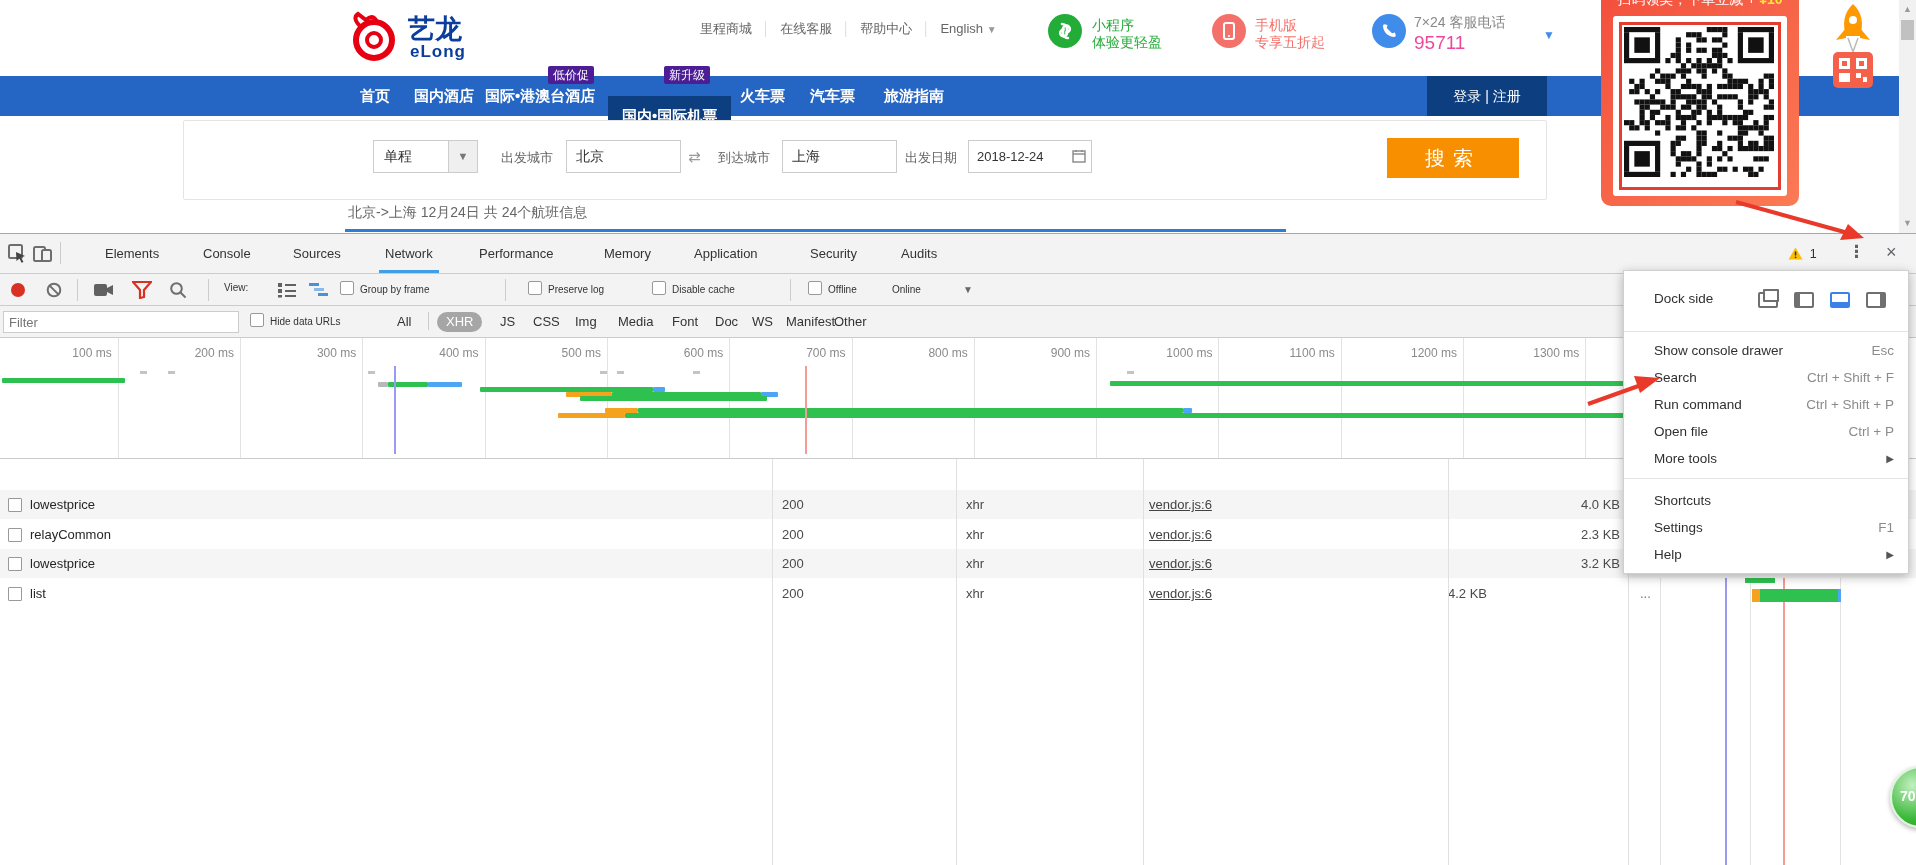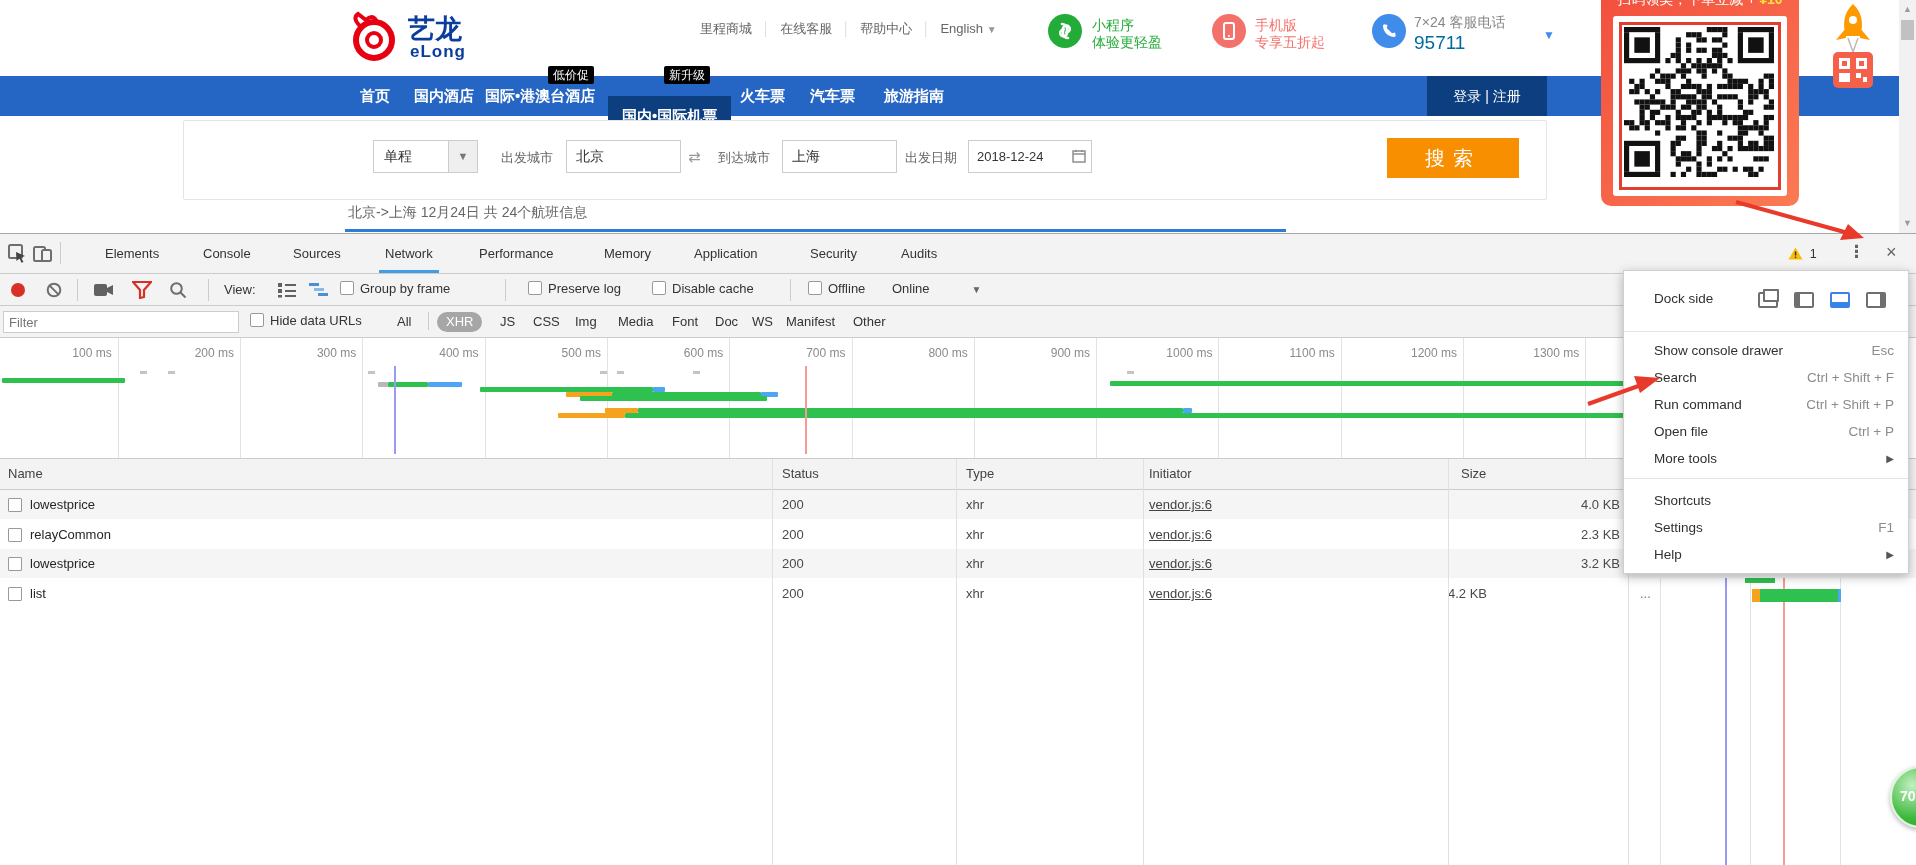--- a/index.html
+++ b/index.html
@@ -12,36 +12,36 @@
   .logo-en{font-size:17px;font-weight:bold;color:#0b3e9c;line-height:16px;letter-spacing:1px;}
   .toplinks{font-size:13px;color:#666;}
   .toplinks span.sep{color:#ddd;margin:0 10px;}
   .promo-t1{font-size:14px;line-height:17px;}
   .promo-t2{font-size:14px;line-height:17px;}
   .pcirc{width:34px;height:34px;border-radius:50%;display:flex;align-items:center;justify-content:center;color:#fff;font-size:17px;}
   
   .nav{left:0;top:76px;width:1916px;height:40px;background:#2565c4;}
   .nav-item{position:absolute;top:0;height:40px;line-height:40px;color:#fff;font-size:15px;font-weight:bold;cursor:pointer;white-space:nowrap;}
   .nav-item.active{background:#0d3f80;padding:0 14px;margin-top:20px;}
-  .badge{position:absolute;background:#000000;color:#fff;font-size:12px;line-height:16px;padding:1px 5px;border-radius:2px;z-index:5;white-space:nowrap;}
+  .badge{position:absolute;background:#4c1d95;color:#fff;font-size:12px;line-height:16px;padding:1px 5px;border-radius:2px;z-index:5;white-space:nowrap;}
   .login{position:absolute;top:0;height:40px;line-height:40px;background:#0d3f80;color:#fff;font-size:14px;text-align:center;}
   
   .formpanel{border:1px solid #e4e4e4;border-radius:2px;background:#fff;}
   .fld{background:#fff;border:1px solid #ccc;font-size:14px;color:#333;}
   .flabel{font-size:13px;color:#666;}
   .searchbtn{background:#f78f00;color:#fff;font-size:20px;text-align:center;letter-spacing:8px;line-height:40px;cursor:pointer;}
   .routeinfo{font-size:14px;color:#666;}
   
   .devtools{left:0;top:233px;width:1916px;height:632px;background:#fff;border-top:1px solid #a8a8a8;font-size:13px;}
   .dt-strip{position:absolute;left:0;width:1916px;background:#f3f3f3;border-bottom:1px solid #ccc;}
   .dt-tab{position:absolute;top:0;height:39px;line-height:39px;color:#333;font-size:13px;cursor:pointer;}
   .dt-tab.active::after{content:"";position:absolute;left:-6px;right:-6px;bottom:0;height:3px;background:#419de5;}
   .vdiv{position:absolute;top:8px;width:1px;height:22px;background:#ccc;}
   .cb{display:inline-block;width:12px;height:12px;border:1px solid #999;border-radius:2px;background:#fff;vertical-align:-2px;margin-right:6px;}
-  .tlabel{position:absolute;font-size:13px;color:#333;white-space:nowrap;}
+  .tlabel{position:absolute;font-size:10px;color:#333;white-space:nowrap;}
   .chip{position:absolute;top:6px;font-size:13px;color:#333;cursor:pointer;white-space:nowrap;line-height:20px;}
   .chip.on{background:#a6a6a6;color:#fff;border-radius:10px;padding:0 9px;}
   .gridline{position:absolute;top:0;bottom:0;width:1px;background:#e3e3e3;}
   .ovlabel{position:absolute;top:8px;font-size:12px;color:#8a8a8a;text-align:right;}
   .seg{position:absolute;height:5px;border-radius:1px;}
   .tick{position:absolute;height:3px;width:7px;background:#c4c4c4;top:33px;}
   .hcol{position:absolute;top:0;height:30px;line-height:30px;font-size:13px;color:#424242;}
   .coldiv{position:absolute;width:1px;background:#e0e0e0;z-index:2;}
   .nrow{position:absolute;left:0;width:1916px;height:29px;line-height:29px;font-size:13px;color:#4a4a4a;cursor:pointer;}
   .nrow .cell{position:absolute;top:0;white-space:nowrap;}
@@ -117,21 +117,21 @@
       <div class="promo-t2">专享五折起</div>
     </div>
 
     <div class="a pcirc" style="left:1372px;top:14px;background:#3f8cea">
       <svg width="18" height="18" viewBox="0 0 24 24">
           <path d="M6 3 C5 3 4 4 4 5 c0 8 7 15 15 15 1 0 2-1 2-2 l-1-4 -4 1 -7-7 1-4 z" fill="#fff"></path>
         </svg>
     </div>
     <div class="a" style="left:1414px;top:14px">
       <div style="font-size:14px;color:#888">7×24 客服电话</div>
-      <div style="font-size:19px;color:#0369a1">95711</div>
+      <div style="font-size:19px;color:#ec4899">95711</div>
     </div>
     <div class="a" style="left:1543px;top:28px;color:#3f8cea;font-size:12px">▼</div>
   </div>
 
   <div class="a nav">
     <div class="nav-item" style="left:360px">首页</div>
     <div class="nav-item" style="left:414px">国内酒店</div>
     <div class="nav-item" style="left:485px">国际•港澳台酒店</div>
     <div class="nav-item active" style="left:608px">国内•国际机票</div>
     <div class="nav-item" style="left:740px">火车票</div>
@@ -254,21 +254,21 @@
       <div class="vdiv" style="left:428px;top:6px;height:18px"></div>
       <div class="chip on" style="left:437px">XHR</div>
       <div class="chip" style="left:500px">JS</div>
       <div class="chip" style="left:533px">CSS</div>
       <div class="chip" style="left:575px">Img</div>
       <div class="chip" style="left:618px">Media</div>
       <div class="chip" style="left:672px">Font</div>
       <div class="chip" style="left:715px">Doc</div>
       <div class="chip" style="left:752px">WS</div>
       <div class="chip" style="left:786px">Manifest</div>
-      <div class="chip" style="left:853px">Other</div>
+      <div class="chip" style="left:834px">Other</div>
     </div>
 
     <div class="a" style="left:0;top:104px;width:1916px;height:120px;background:#fff;border-bottom:1px solid #ccc;overflow:hidden" id="overview">
         <div class="gridline" style="left: 117.7px;"></div>
         <div class="ovlabel" style="left: 25.7px; width: 86px;">100 ms</div>
         <div class="gridline" style="left: 240px;"></div>
         <div class="ovlabel" style="left: 148px; width: 86px;">200 ms</div>
         <div class="gridline" style="left: 362.3px;"></div>
         <div class="ovlabel" style="left: 270.3px; width: 86px;">300 ms</div>
         <div class="gridline" style="left: 484.6px;"></div>
@@ -311,27 +311,20 @@
         <div class="seg" style="left: 580px; top: 58px; width: 187px; background: rgb(47, 193, 79);"></div>
         <div class="seg" style="left: 605px; top: 70px; width: 33px; background: rgb(245, 163, 31);"></div>
         <div class="seg" style="left: 638px; top: 70px; width: 545px; background: rgb(47, 193, 79);"></div>
         <div class="seg" style="left: 1183px; top: 70px; width: 9px; background: rgb(77, 165, 244);"></div>
         <div class="seg" style="left: 558px; top: 75px; width: 67px; background: rgb(245, 163, 31);"></div>
         <div class="seg" style="left: 625px; top: 75px; width: 1033px; background: rgb(47, 193, 79);"></div>
         <div style="position: absolute; left: 394px; top: 28px; width: 2px; height: 88px; background: rgb(154, 154, 242);"></div>
         <div style="position: absolute; left: 805px; top: 28px; width: 2px; height: 88px; background: rgb(244, 155, 147);"></div>
       </div>
 
-    <div class="dt-strip" style="top:225px;height:30px">
-      <div class="hcol" style="left:8px">Name</div>
-      <div class="hcol" style="left:782px">Status</div>
-      <div class="hcol" style="left:966px">Type</div>
-      <div class="hcol" style="left:1149px">Initiator</div>
-      <div class="hcol" style="left:1461px">Size</div>
-    </div>
 
     <div class="coldiv" style="left:772px;top:225px;height:407px"></div>
     <div class="coldiv" style="left:956px;top:225px;height:407px"></div>
     <div class="coldiv" style="left:1143px;top:225px;height:407px"></div>
     <div class="coldiv" style="left:1448px;top:225px;height:407px"></div>
     <div class="coldiv" style="left:1628px;top:225px;height:407px"></div>
 
     <div id="wf-lines" class="a" style="left:0;top:0;width:1916px;height:632px;pointer-events:none">
         <div style="position: absolute; left: 1660px; top: 255px; height: 377px; width: 1px; background: rgb(227, 227, 227);"></div>
         <div style="position: absolute; left: 1750px; top: 255px; height: 377px; width: 1px; background: rgb(227, 227, 227);"></div>

